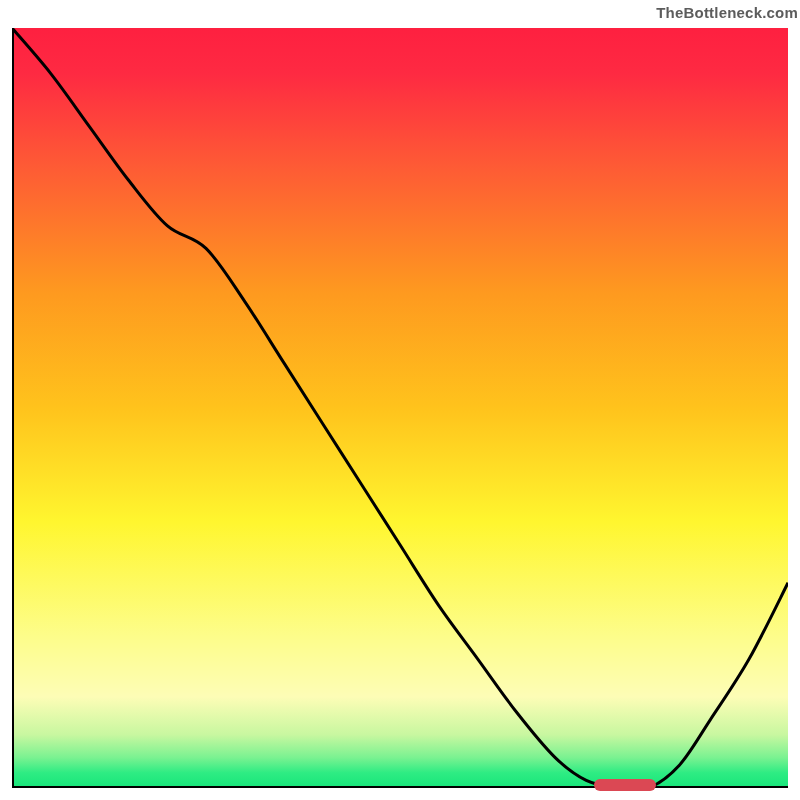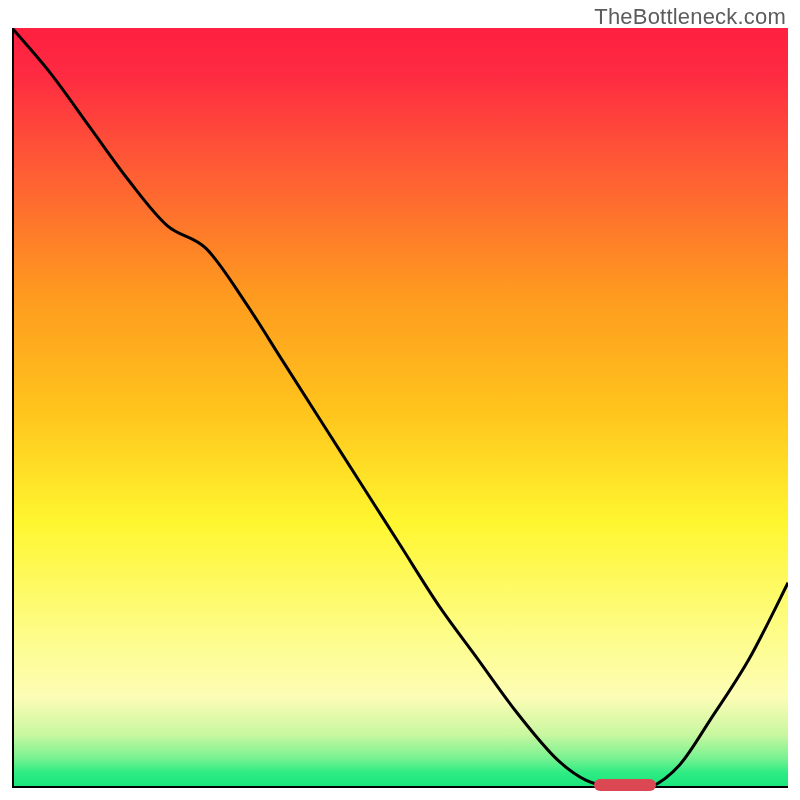--- a/index.html
+++ b/index.html
@@ -11,23 +11,23 @@
     font-family: Arial, Helvetica, sans-serif;
   }
   .frame {
     position: relative;
     width: 800px;
     height: 800px;
   }
   .watermark {
     position: absolute;
     top: 4px;
-    right: 14px;
-    font-size: 22px;
-    font-weight: 400;
+    right: 2px;
+    font-size: 15px;
+    font-weight: 700;
     color: #5c5c5c;
     letter-spacing: 0.2px;
   }
   .plot {
     position: absolute;
     left: 12px;
     top: 28px;
     width: 776px;
     height: 760px;
     box-sizing: border-box;

